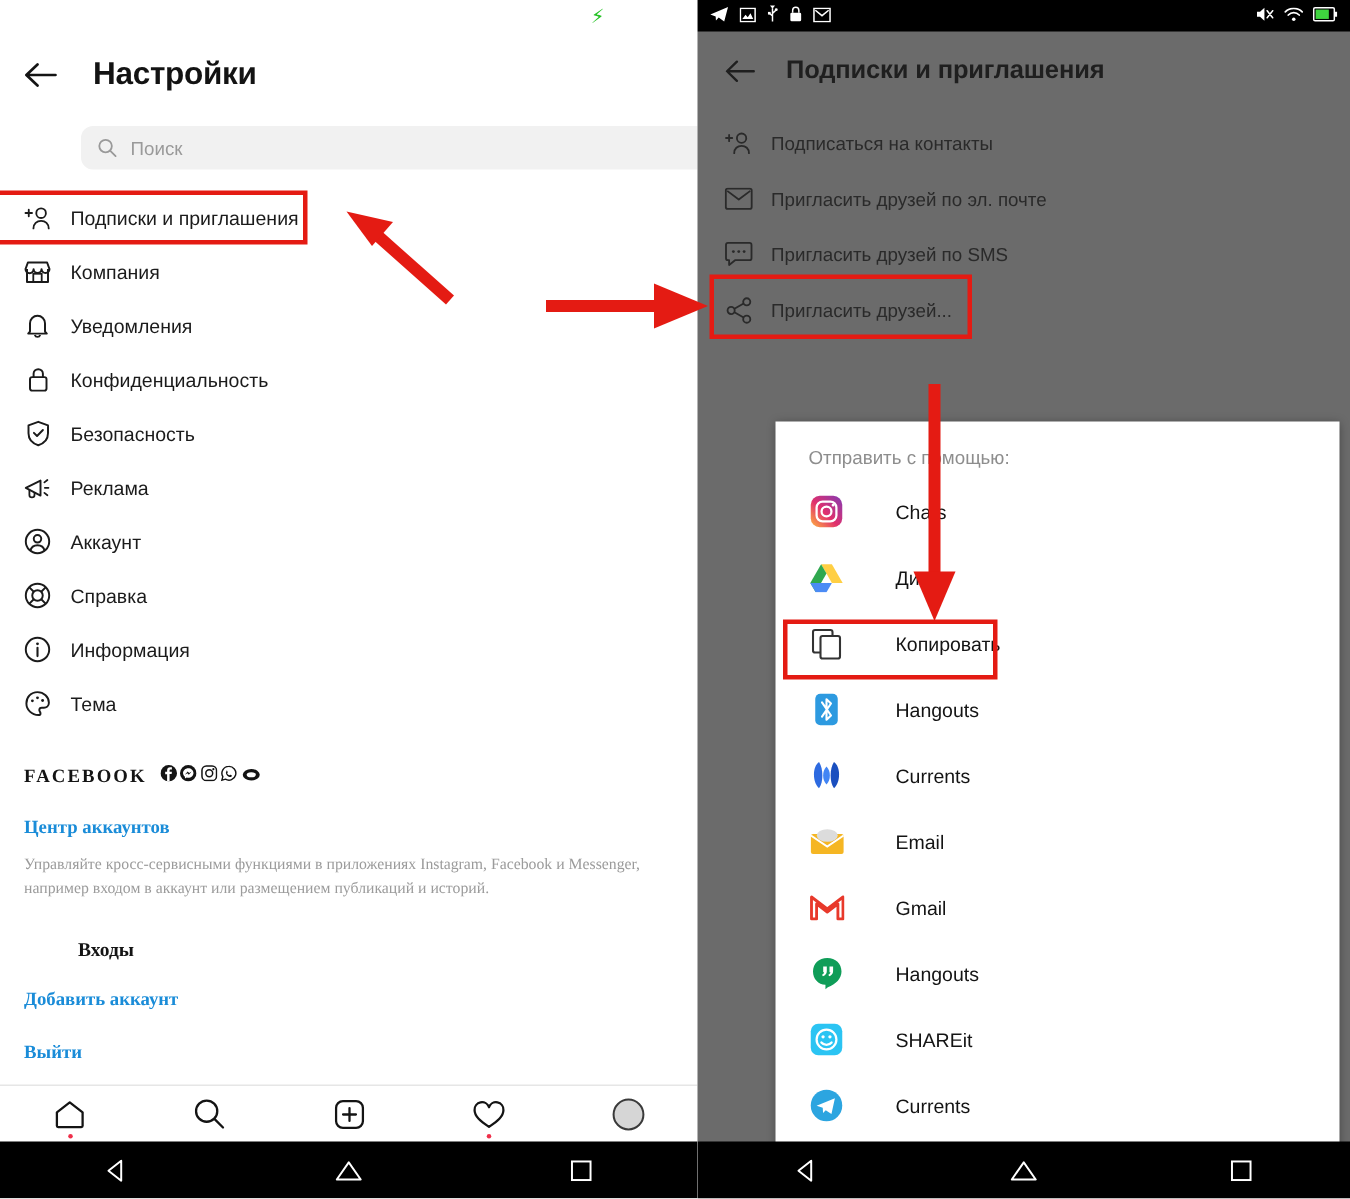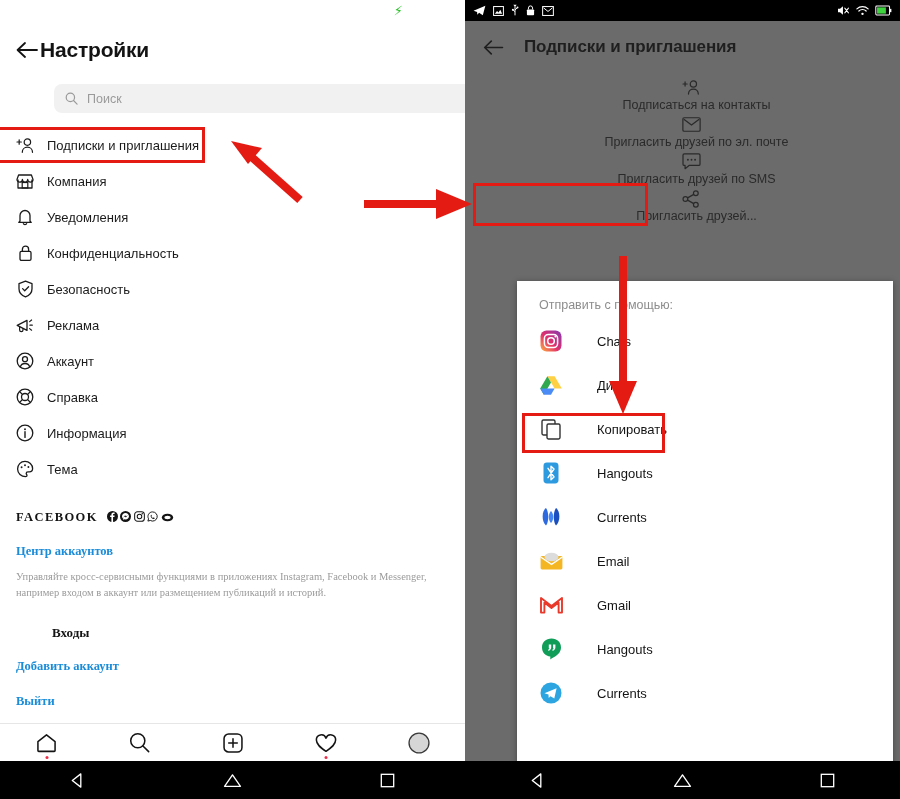--- a/index.html
+++ b/index.html
@@ -24,21 +24,21 @@
   }
   #left-header{
     position:absolute; left:0; top:26px; width:465px; height:48px;
     display:flex; align-items:center;
   }
   #left-header .back{
     margin-left:14px; width:26px; height:26px; display:flex; align-items:center;
     justify-content:center;
   }
   #left-header .title{
-    font-size:21px; font-weight:bold; color:#131313;
+    margin-left:22px; font-size:21px; font-weight:bold; color:#131313;
     letter-spacing:-0.2px;
   }
   #search-box{
     position:absolute; left:14px; top:84px; width:437px; height:29px;
     background:#f1f1f1; border-radius:8px; display:flex; align-items:center;margin-left:40px;
   }
   #search-box .mag{ margin-left:11px; display:flex; }
   #search-box .ph{ margin-left:9px; font-size:12.5px; color:#9a9a9a; }
 
   .settings-list{ position:absolute; left:0; top:127px; width:465px; }
@@ -97,21 +97,21 @@
     position:absolute; left:0; top:25px; width:435px; height:44px;
     display:flex; align-items:center;
   }
   #right-header .back{ margin-left:15px; width:26px; height:26px;
     display:flex; align-items:center; justify-content:center; }
   #right-header .title{
     margin-left:18px; font-size:17px; font-weight:bold; color:#1f1f1f;
     letter-spacing:-0.1px;
   }
   .rlist{ position:absolute; left:0; top:77px; width:435px; }
-  .rrow{ height:37px; display:flex; align-items:center; padding-left:17px;flex-direction:column; }
+  .rrow{ height:37px; display:flex; align-items:center; padding-left:17px; }
   .rrow .ico{ width:21px; height:21px; display:flex; align-items:center; justify-content:center; }
   .rrow .lbl{ margin-left:11px; font-size:12.5px; color:#2a2a2a; }
 
   
   #share-sheet{
     position:absolute; left:52px; top:281px; width:376px; height:489px;
     background:#fff; box-shadow:0 1px 6px rgba(0,0,0,.35);
   }
   #share-sheet .sheet-title{
     font-size:12.5px; color:#8d8d8d; padding:17px 0 0 22px;
@@ -572,20 +572,32 @@
       <div class="shrow">
         <span class="appico">
           <svg width="21" height="22" viewBox="0 0 21 22">
               <path d="M10.5 0.6C4.9.6 1 4.3 1 9.6c0 5 3.5 8.6 8.3 8.9v3l1.6-1.3c5.3-2.2 9.1-5.8 9.1-10.6 0-5.3-3.9-9-9.5-9z" fill="#0f9d58"></path>
               <path d="M7.8 6.4h2.4v3.1c0 1.6-1 2.8-2.6 3.4l-.6-1.1c.9-.4 1.4-1 1.4-1.6H7.8zM12 6.4h2.4v3.1c0 1.6-1 2.8-2.6 3.4l-.6-1.1c.9-.4 1.4-1 1.4-1.6H12z" fill="#fff"></path>
             </svg>
         </span>
         <span class="lbl">Hangouts</span>
       </div>
 
+      <div class="shrow">
+        <span class="appico">
+          <svg width="22" height="22" viewBox="0 0 22 22">
+              <rect x="0.5" y="0.5" width="21" height="21" rx="5" fill="#2bc4f3"></rect>
+              <circle cx="11" cy="11" r="6.6" fill="none" stroke="#fff" stroke-width="1.5"></circle>
+              <circle cx="8.7" cy="9.2" r="1.1" fill="#fff"></circle>
+              <circle cx="13.3" cy="9.2" r="1.1" fill="#fff"></circle>
+              <path d="M7.6 13c1.5 2 5.3 2 6.8 0" stroke="#fff" stroke-width="1.5" fill="none" stroke-linecap="round"></path>
+            </svg>
+        </span>
+        <span class="lbl">SHAREit</span>
+      </div>
 
       <div class="shrow">
         <span class="appico">
           <svg width="22" height="22" viewBox="0 0 22 22">
               <circle cx="11" cy="11" r="10.5" fill="#2ca5e0"></circle>
               <path d="M4.4 11.2 16.6 6.2 14.3 16.6 10.5 14.2 8.7 16 8.5 12.5z" fill="#fff"></path>
             </svg>
         </span>
         <span class="lbl">Currents</span>
       </div>

